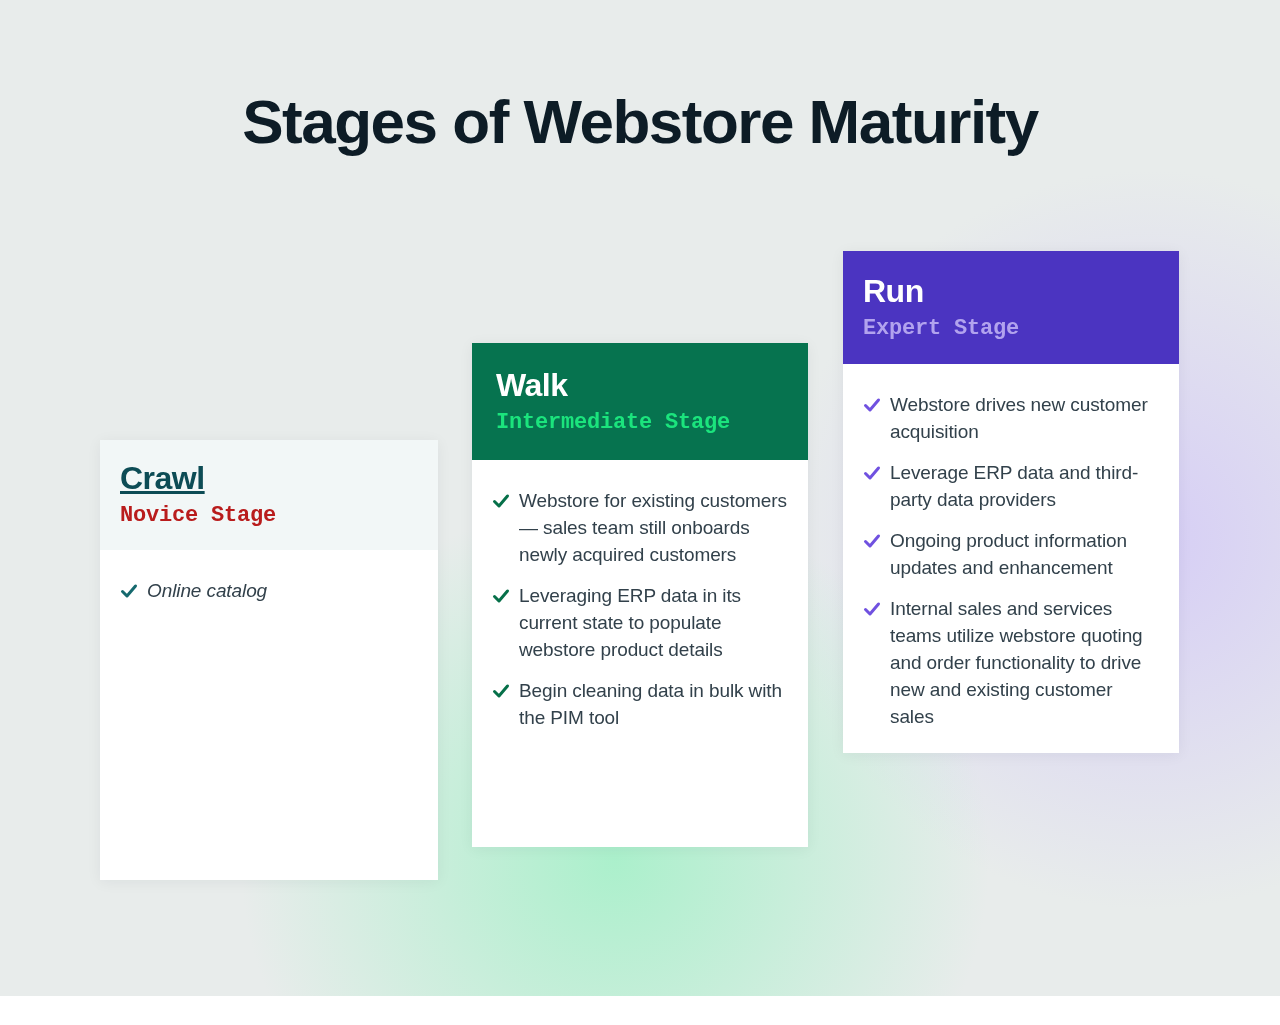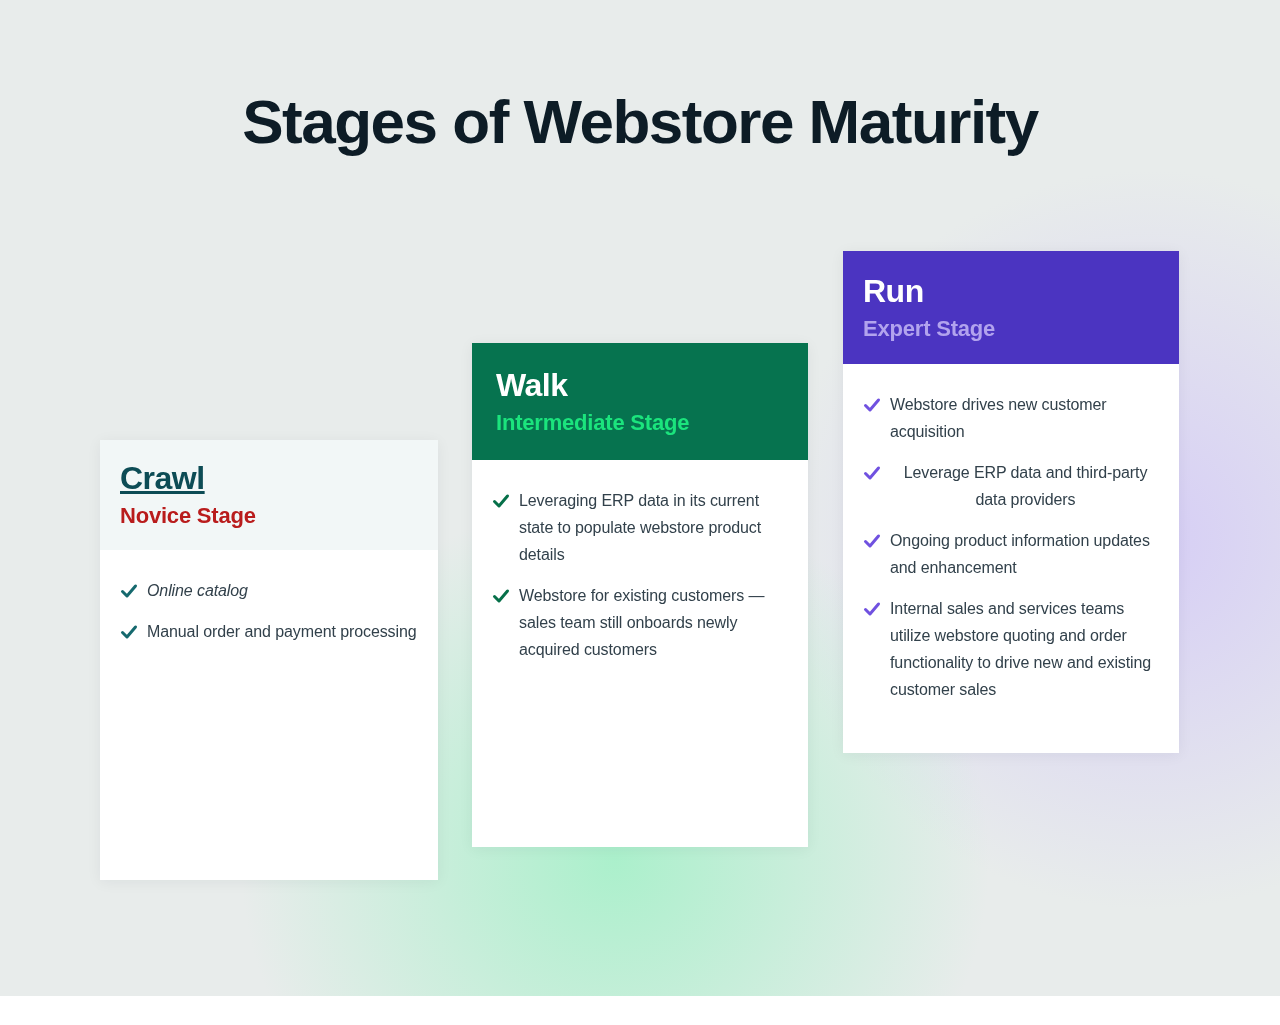--- a/index.html
+++ b/index.html
@@ -55,40 +55,41 @@
     font-weight: 700;
     letter-spacing: -0.5px;
     line-height: 1.1;
     margin-bottom: 7px;
   }
   .stage-label {
     font-size: 22px;
     font-weight: 700;
     letter-spacing: -0.2px;
     line-height: 1.15;
+    font-family: Liberation Mono, monospace;
   }
   .card-body {
     flex: 1 1 auto;
     padding: 27px 18px 0 20px;
   }
   .item-list { list-style: none; }
   .list-item {
     display: flex;
     align-items: flex-start;
     margin-bottom: 14px;
   }
   .check-icon {
     flex: 0 0 auto;
     width: 18px;
     height: 18px;
     margin: 5px 9px 0 0;
   }
   .check-icon svg { display: block; width: 18px; height: 18px; }
   .item-text {
-    font-size: 16px;
+    font-size: 19px;
     line-height: 27px;
     color: #32414b;
     letter-spacing: -0.1px;
   }
 </style>
 </head>
 <body>
 
 <div class="canvas">
 
@@ -102,54 +103,54 @@
     <div class="card-body">
       <ul class="item-list">
         <li class="list-item">
           <span class="check-icon" style="color: rgb(21, 105, 110);">
               <svg viewBox="0 0 18 18" fill="none">
                 <path d="M2.5 9.5 L7 14 L15.5 4" stroke="currentColor" stroke-width="3" stroke-linecap="round" stroke-linejoin="round"></path>
               </svg>
             </span>
           <span class="item-text" style="color: rgb(50, 65, 75); font-style: italic;">Online catalog</span>
         </li>
-        <li class="list-item">
-          <span class="check-icon" style="color: rgb(21, 105, 110);">
-              <svg viewBox="0 0 18 18" fill="none">
-                <path d="M2.5 9.5 L7 14 L15.5 4" stroke="currentColor" stroke-width="3" stroke-linecap="round" stroke-linejoin="round"></path>
-              </svg>
-            </span>
-          <span class="item-text" style="color: rgb(50, 65, 75);">Manual order and payment processing</span>
-        </li>
       </ul>
     </div>
   </section>
 
   <section class="stage-card card-walk" style="background: rgb(255, 255, 255);">
     <header class="card-header" style="background: rgb(6, 115, 79); padding-left: 24px;">
       <div class="stage-name" style="color: rgb(255, 255, 255);">Walk</div>
       <div class="stage-label" style="color: rgb(27, 228, 125);">Intermediate Stage</div>
     </header>
     <div class="card-body">
       <ul class="item-list">
         <li class="list-item">
           <span class="check-icon" style="color: rgb(6, 112, 73);">
               <svg viewBox="0 0 18 18" fill="none">
                 <path d="M2.5 9.5 L7 14 L15.5 4" stroke="currentColor" stroke-width="3" stroke-linecap="round" stroke-linejoin="round"></path>
               </svg>
             </span>
+          <span class="item-text" style="color: rgb(50, 65, 75);">Webstore for existing customers — sales team still onboards newly acquired customers</span>
+        </li>
+        <li class="list-item">
+          <span class="check-icon" style="color: rgb(6, 112, 73);">
+              <svg viewBox="0 0 18 18" fill="none">
+                <path d="M2.5 9.5 L7 14 L15.5 4" stroke="currentColor" stroke-width="3" stroke-linecap="round" stroke-linejoin="round"></path>
+              </svg>
+            </span>
           <span class="item-text" style="color: rgb(50, 65, 75);">Leveraging ERP data in its current state to populate webstore product details</span>
         </li>
         <li class="list-item">
           <span class="check-icon" style="color: rgb(6, 112, 73);">
               <svg viewBox="0 0 18 18" fill="none">
                 <path d="M2.5 9.5 L7 14 L15.5 4" stroke="currentColor" stroke-width="3" stroke-linecap="round" stroke-linejoin="round"></path>
               </svg>
             </span>
-          <span class="item-text" style="color: rgb(50, 65, 75);">Webstore for existing customers — sales team still onboards newly acquired customers</span>
+          <span class="item-text" style="color: rgb(50, 65, 75);">Begin cleaning data in bulk with the PIM tool</span>
         </li>
       </ul>
     </div>
   </section>
 
   <section class="stage-card card-run" style="background: rgb(255, 255, 255);">
     <header class="card-header" style="background: rgb(75, 52, 193);">
       <div class="stage-name" style="color: rgb(255, 255, 255);">Run</div>
       <div class="stage-label" style="color: rgb(178, 163, 238);">Expert Stage</div>
     </header>
@@ -162,21 +163,21 @@
               </svg>
             </span>
           <span class="item-text" style="color: rgb(50, 65, 75);">Webstore drives new customer acquisition</span>
         </li>
         <li class="list-item">
           <span class="check-icon" style="color: rgb(112, 81, 224);">
               <svg viewBox="0 0 18 18" fill="none">
                 <path d="M2.5 9.5 L7 14 L15.5 4" stroke="currentColor" stroke-width="3" stroke-linecap="round" stroke-linejoin="round"></path>
               </svg>
             </span>
-          <span class="item-text" style="color: rgb(50, 65, 75); text-align: center;">Leverage ERP data and third-party data providers</span>
+          <span class="item-text" style="color: rgb(50, 65, 75);">Leverage ERP data and third-party data providers</span>
         </li>
         <li class="list-item">
           <span class="check-icon" style="color: rgb(112, 81, 224);">
               <svg viewBox="0 0 18 18" fill="none">
                 <path d="M2.5 9.5 L7 14 L15.5 4" stroke="currentColor" stroke-width="3" stroke-linecap="round" stroke-linejoin="round"></path>
               </svg>
             </span>
           <span class="item-text" style="color: rgb(50, 65, 75);">Ongoing product information updates and enhancement</span>
         </li>
         <li class="list-item">

